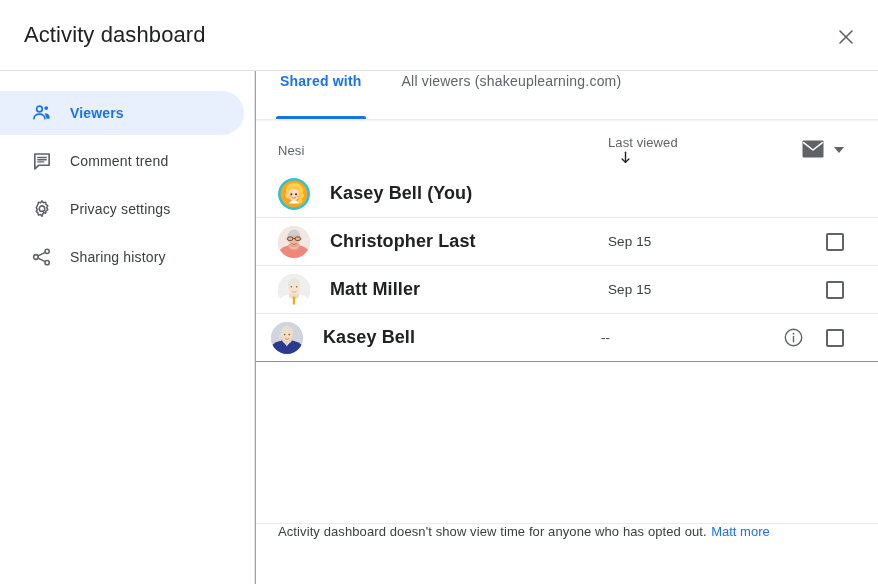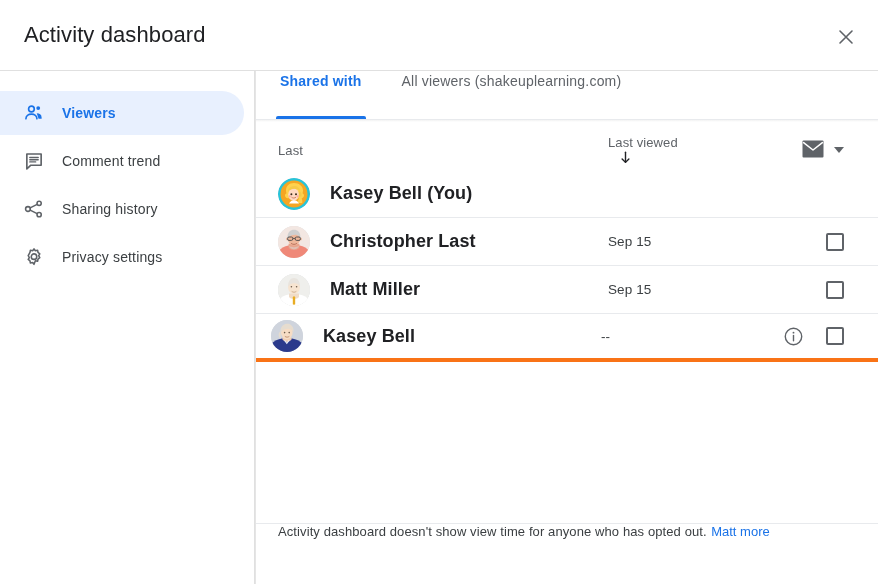--- a/index.html
+++ b/index.html
@@ -10,21 +10,21 @@
     background: #ffffff;
     font-family: "Liberation Sans", sans-serif;
     -webkit-font-smoothing: antialiased;
     overflow: hidden;
   }
 
   #app {
     position: relative;
     width: 878px;
     height: 584px;
-    background: #e5e5e5;
+    background: #a3a3a3;
   }
 
   
   .header {
     position: absolute;
     top: 0; left: 0;
     width: 878px;
     height: 71px;
     border-bottom: 1px solid #e0e0e0;
     background: #ffffff;
@@ -65,21 +65,21 @@
     background: #ffffff;
     border-right: 1px solid #e0e0e0;
     padding-top: 20px;
   }
   .nav-item {
     position: relative;
     display: flex;
     align-items: center;
     height: 44px;
     width: 244px;
-    padding-left: 22px;
+    padding-left: 30px;
     border-top-right-radius: 22px;
     border-bottom-right-radius: 22px;
     cursor: pointer;
     margin-bottom: 0px;
   }
   .nav-item + .nav-item { margin-top: 4px; }
   .nav-item.selected { background: #e8f0fe; }
   .nav-icon {
     width: 24px;
     height: 24px;
@@ -209,21 +209,21 @@
     cursor: pointer;
   }
 
   .row {
     display: flex;
     align-items: center;
     height: 48px;
     padding-left: 22px;
     border-bottom: 1px solid #e8eaed;
   }
-  .row:last-child { border-bottom: 4px solid #f97316; padding-left: 15px; }
+  .row:last-child { border-bottom: 1px solid #f97316; padding-left: 15px; }
 
   .avatar {
     width: 32px; height: 32px;
     flex: 0 0 32px;
     border-radius: 50%;
     overflow: hidden;
     position: relative;
     background: #dadce0;
   }
   .avatar svg { display: block; width: 32px; height: 32px; }
@@ -332,57 +332,57 @@
           <path d="M4.2 4.4h15.6v12.2H8.6l-4.4 4.0z" stroke="currentColor" stroke-width="1.8" stroke-linejoin="round"></path>
           <path d="M7.4 8.2h9.2M7.4 10.6h9.2M7.4 13h6.4" stroke="currentColor" stroke-width="1.5" stroke-linecap="round"></path>
         </svg>
       </span>
       <span class="nav-label">Comment trend</span>
     </div>
 
     <div class="nav-item">
       <span class="nav-icon">
         <svg width="22" height="22" viewBox="0 0 24 24" fill="none" aria-hidden="true">
+          <path d="M12 3.2l1.5 1.9 2.4-.5.5 2.4 1.9 1.5-1.2 2.1 1.2 2.1-1.9 1.5-.5 2.4-2.4-.5L12 20l-1.5-1.9-2.4.5-.5-2.4-1.9-1.5 1.2-2.1-1.2-2.1L7.6 7l.5-2.4 2.4.5z" stroke="currentColor" stroke-width="1.7" stroke-linejoin="round"></path>
+          <circle cx="12" cy="11.6" r="3.0" stroke="currentColor" stroke-width="1.7"></circle>
+        </svg>
+      </span>
+      <span class="nav-label">Privacy settings</span>
+    </div>
+
+    <div class="nav-item">
+      <span class="nav-icon">
+        <svg width="22" height="22" viewBox="0 0 24 24" fill="none" aria-hidden="true">
           <circle cx="17.6" cy="5.8" r="2.3" stroke="currentColor" stroke-width="1.7"></circle>
           <circle cx="5.4" cy="12" r="2.6" stroke="currentColor" stroke-width="1.7"></circle>
           <circle cx="17.6" cy="18.2" r="2.3" stroke="currentColor" stroke-width="1.7"></circle>
           <path d="M7.8 10.8 L15.4 6.9 M7.8 13.2 L15.4 17.1" stroke="currentColor" stroke-width="1.7" stroke-linecap="round"></path>
         </svg>
       </span>
       <span class="nav-label">Sharing history</span>
     </div>
 
-    <div class="nav-item">
-      <span class="nav-icon">
-        <svg width="22" height="22" viewBox="0 0 24 24" fill="none" aria-hidden="true">
-          <path d="M12 3.2l1.5 1.9 2.4-.5.5 2.4 1.9 1.5-1.2 2.1 1.2 2.1-1.9 1.5-.5 2.4-2.4-.5L12 20l-1.5-1.9-2.4.5-.5-2.4-1.9-1.5 1.2-2.1-1.2-2.1L7.6 7l.5-2.4 2.4.5z" stroke="currentColor" stroke-width="1.7" stroke-linejoin="round"></path>
-          <circle cx="12" cy="11.6" r="3.0" stroke="currentColor" stroke-width="1.7"></circle>
-        </svg>
-      </span>
-      <span class="nav-label">Privacy settings</span>
-    </div>
-
   </div>
 
   <div class="main">
 
     <div class="tabs">
       <button class="tab active">
         <span>Shared with</span>
       </button>
       <button class="tab">
         <span>All viewers (shakeuplearning.com)</span>
       </button>
     </div>
     <div class="tabs-shadow"></div>
 
     <div class="table-wrap">
 
       <div class="table-head">
-        <div class="col-name">Last</div>
+        <div class="col-name">Nesi</div>
         <div class="col-viewed">
           <span>Last viewed</span>
           <span class="sort-arrow">
             <svg width="15" height="15" viewBox="0 0 16 16" fill="none" aria-hidden="true">
               <path d="M8 2.4 V13" stroke="#202124" stroke-width="1.5" stroke-linecap="round"></path>
               <path d="M4.4 9.6 L8 13.2 L11.6 9.6" stroke="#202124" stroke-width="1.5" stroke-linecap="round" stroke-linejoin="round"></path>
             </svg>
           </span>
         </div>
         <div class="col-actions">

